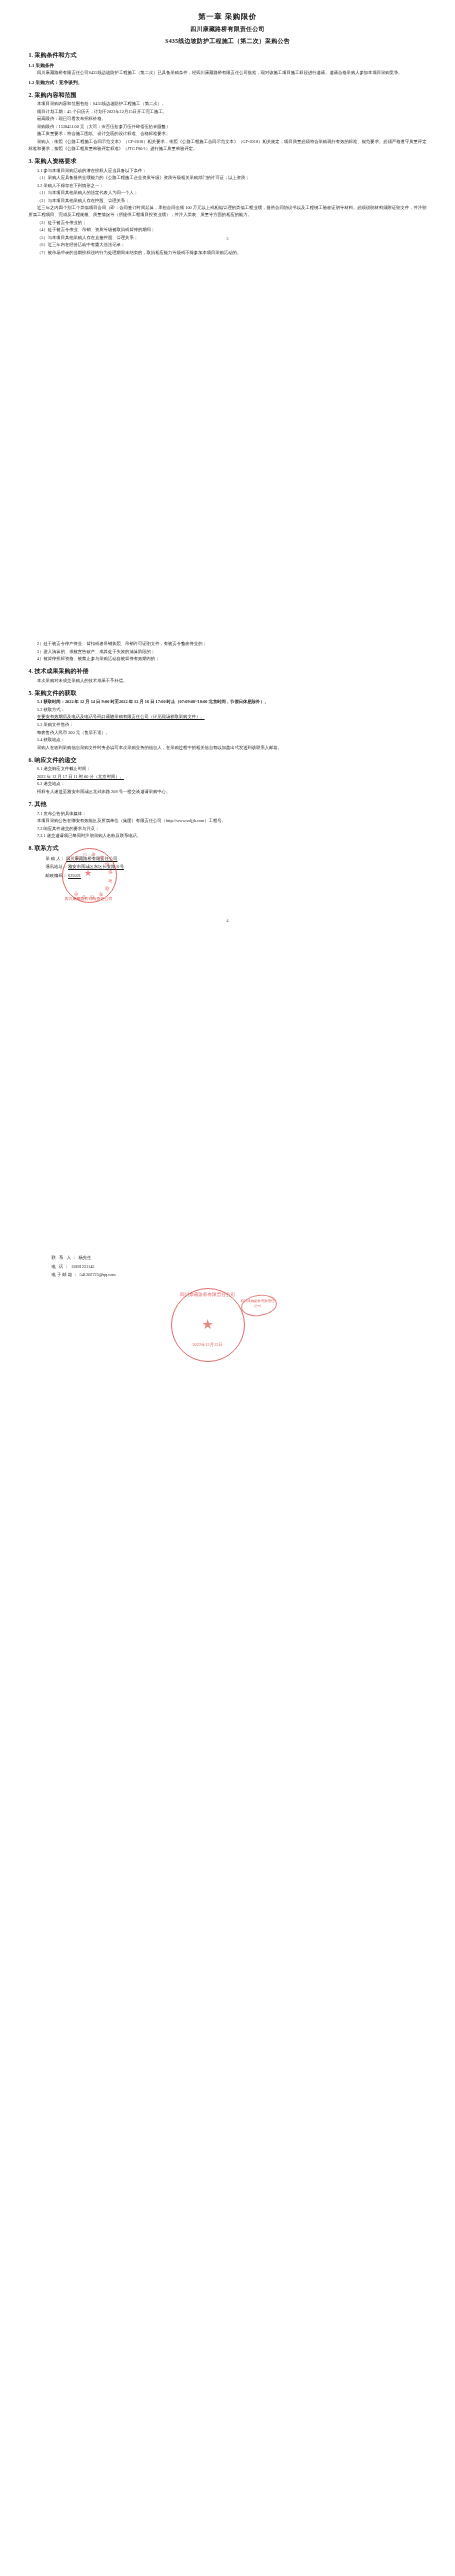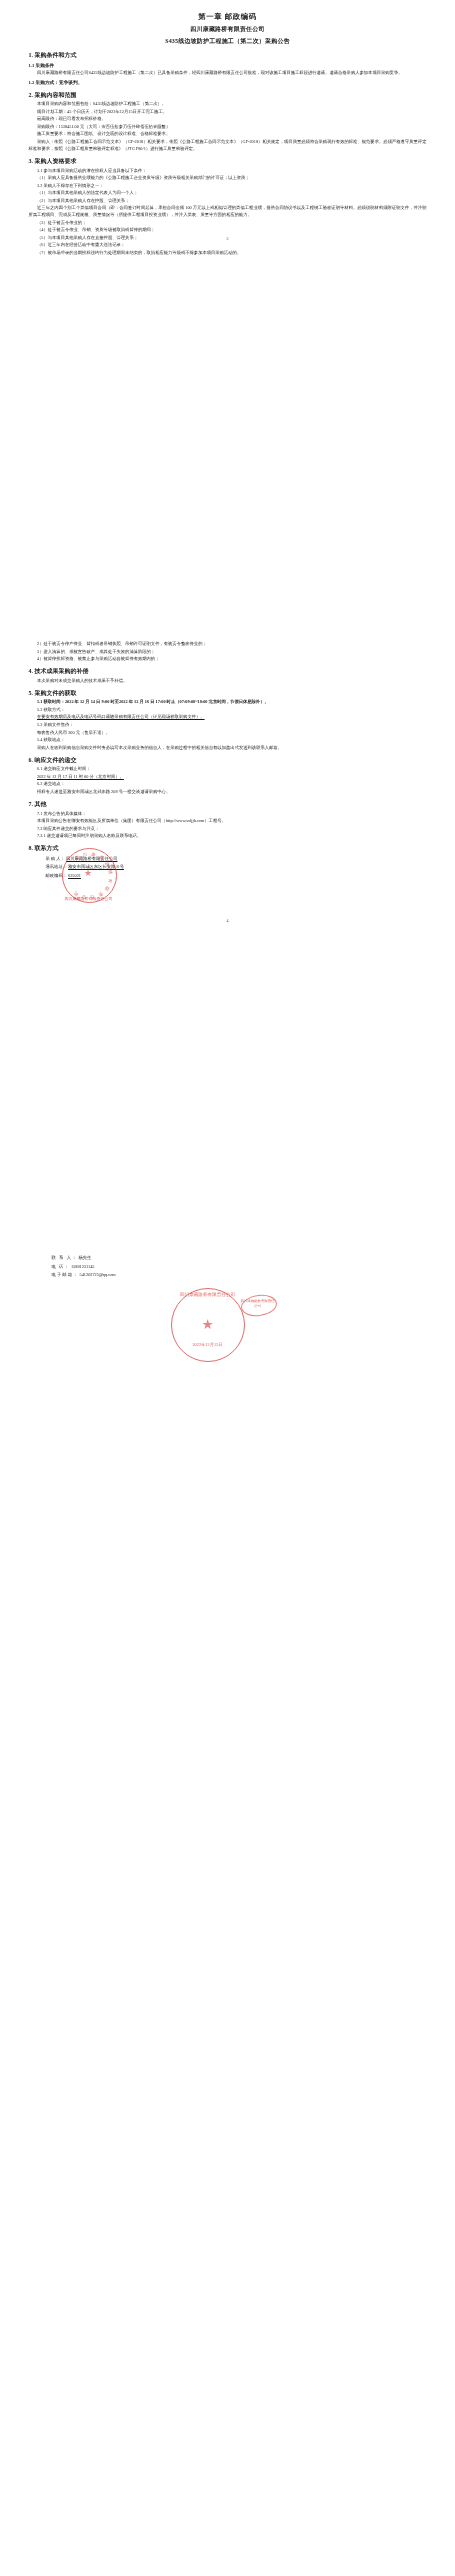--- a/index.html
+++ b/index.html
@@ -138,21 +138,21 @@
     transform-origin: 0 0;
     white-space: nowrap;
   }
 </style>
 </head>
 <body>
 
 <div class="page" id="page1">
   <div class="page-inner">
 
-    <div class="ctr doc-title">第一章 邮政编码</div>
+    <div class="ctr doc-title">第一章 采购限价</div>
     <div class="ctr doc-sub">四川康藏路桥有限责任公司</div>
     <div class="ctr doc-sub">S435线边坡防护工程施工（第二次）采购公告</div>
 
     <div class="h2">1. 采购条件和方式</div>
     <div class="h3">1.1 采购条件</div>
     <p class="t ind">四川康藏路桥有限责任公司S435线边坡防护工程施工（第二次）已具备采购条件，经四川康藏路桥有限责任公司批准，现对该施工项目施工标段进行邀请。邀请合格采购人参加本项目采购竞争。</p>
     <div class="h3">1.2 采购方式：竞争谈判。</div>
 
     <div class="h2">2. 采购内容和范围</div>
     <p class="t ind">本项目采购内容和范围包括：S435线边坡防护工程施工（第二次）。</p>

